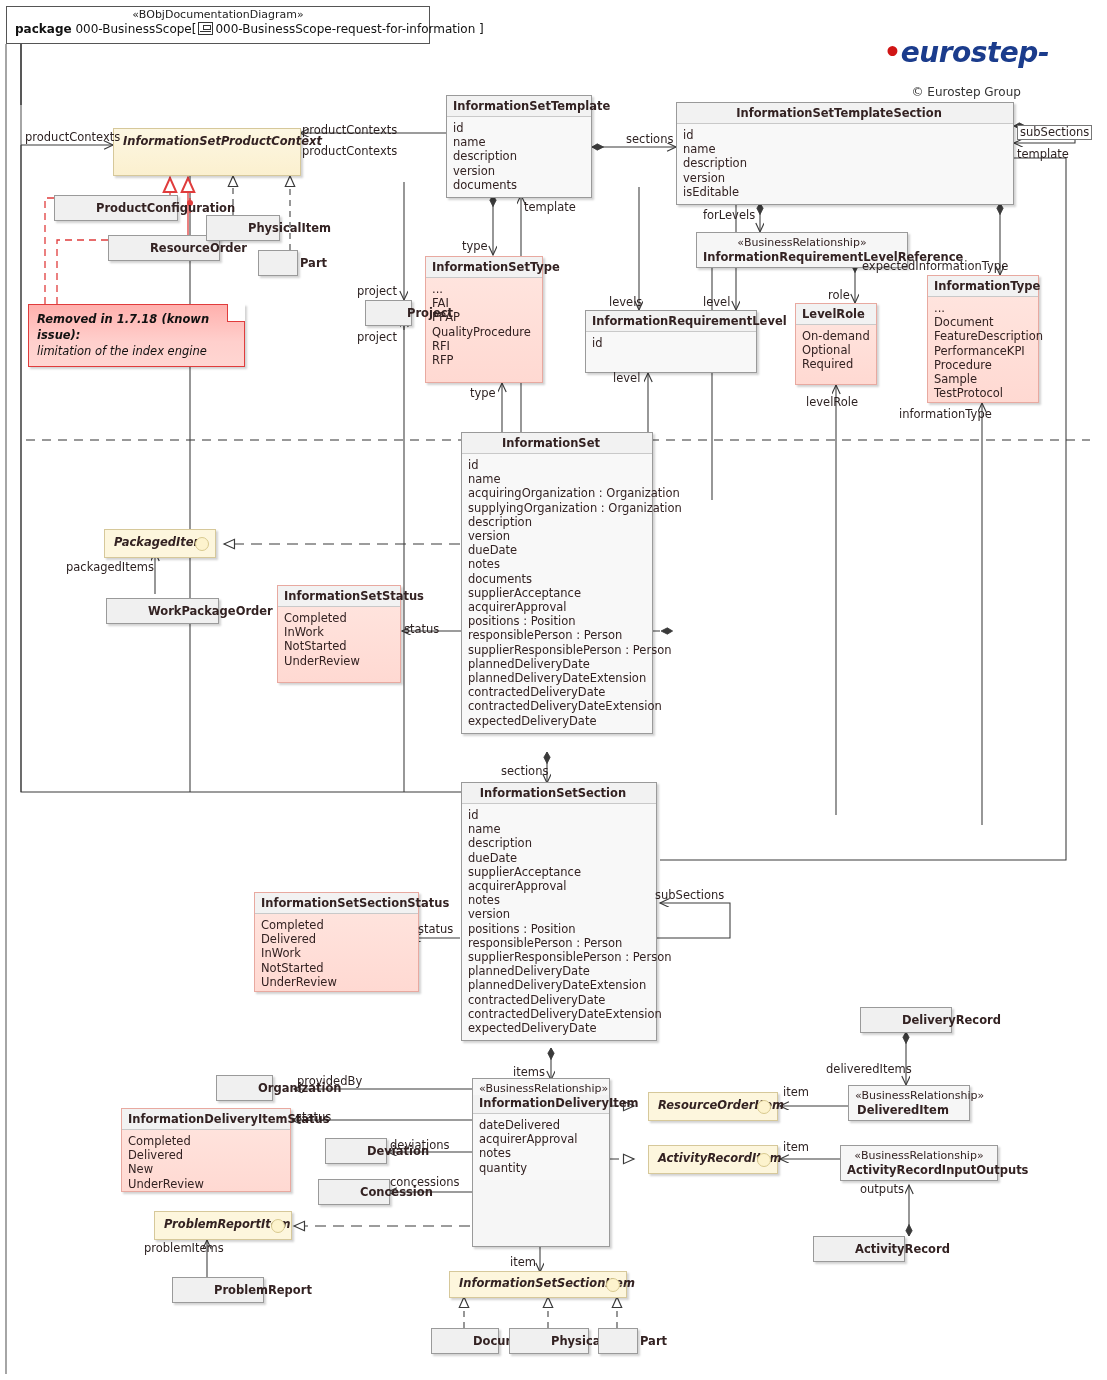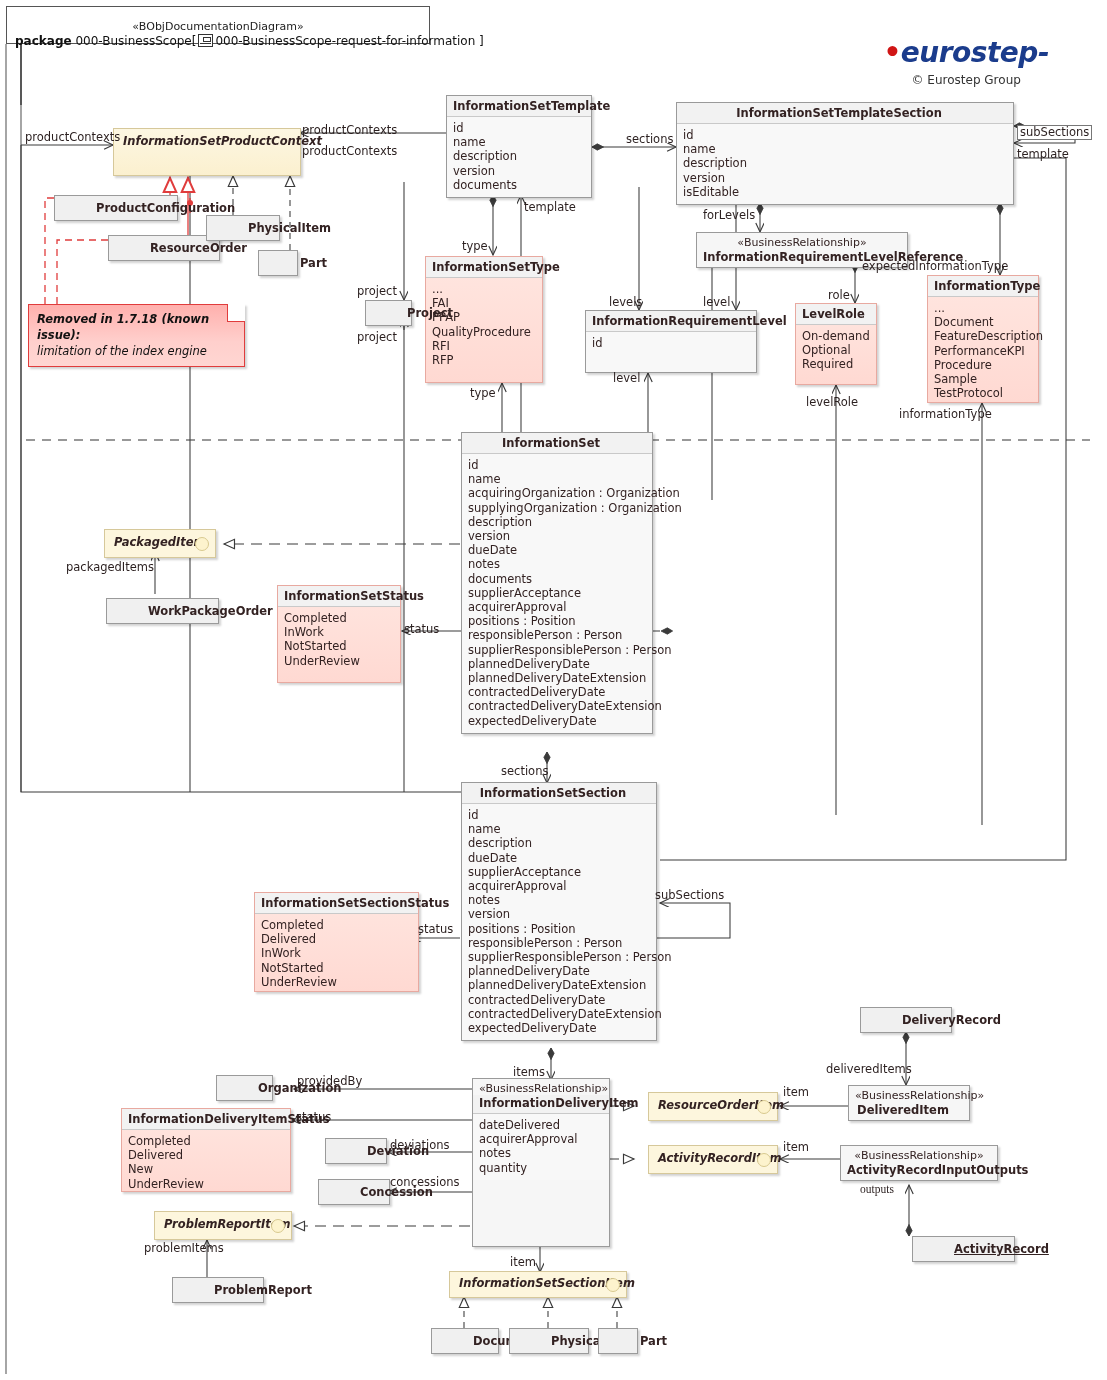--- a/index.html
+++ b/index.html
@@ -80,21 +80,21 @@
     border-left:1.4px solid #e03c3c;
     border-bottom:1.4px solid #e03c3c;
   }
 
   
   #pkgframe {
     position:absolute; left:6px; top:6px; width:424px; height:38px;
     border:1px solid #555; background:#fff; z-index:7;
   }
   #pkgframe .stereoline {
-    text-align:center; font-size:11px; color:#222; line-height:13px; padding-top:1px;margin-top:12px;
+    text-align:center; font-size:11px; color:#222; line-height:13px; padding-top:1px;
   }
   #pkgframe .pkgline { font-size:12px; color:#111; padding-left:8px; line-height:16px; white-space:nowrap; }
   #pkgframe .pkgline b { font-weight:bold; }
   .pkgicon {
     display:inline-block; width:15px; height:13px; vertical-align:-2px;
     border:1px solid #333; background:#fff; position:relative; margin:0 2px;
   }
   .pkgicon:before{
     content:""; position:absolute; left:4px; top:2px; width:6px; height:3px;
     border:1px solid #333;
@@ -105,21 +105,21 @@
   }
 
   
   #brand { position:absolute; right:58px; top:36px; z-index:8; text-align:center; }
   #brand .logo {
     font-family:"DejaVu Sans", sans-serif;
     font-style:italic; font-weight:bold; font-size:28px; color:#1b3c8c;
     letter-spacing:-0.5px; white-space:nowrap;
   }
   #brand .logo .dot { color:#d01515; }
-  #brand .copy { font-size:12px; color:#333; margin-top:4px; white-space:nowrap; }
+  #brand .copy { font-size:12px; color:#333; margin-top:16px; white-space:nowrap; }
 
   
   .lbl {
     position:absolute; font-size:11.5px; color:#2a1f1f; white-space:nowrap;
     z-index:6; background:transparent; line-height:13px;
   }
   .lbl.boxed { border:1px solid #777; background:#fff; padding:0 2px; }
 </style>
 </head>
 <body>
@@ -517,21 +517,21 @@
   <div class="cls" style="left:848px; top:1085px; width:122px;">
     <div class="stereo">«BusinessRelationship»</div>
     <div class="hdr" style="padding-top:1px;">DeliveredItem</div>
   </div>
 
   <div class="cls" style="left:840px; top:1145px; width:158px;">
     <div class="stereo">«BusinessRelationship»</div>
     <div class="hdr" style="padding-top:1px;">ActivityRecordInputOutputs</div>
   </div>
 
-  <div class="cls simple" style="left:912px; top:1236px; width:103px;text-decoration:underline;">
+  <div class="cls simple" style="left:813px; top:1236px; width:92px;">
     <div class="hdr">ActivityRecord</div>
   </div>
 
   <div class="cls abstract" style="left:154px; top:1211px; width:138px; height:29px;">
     <div class="hdr">ProblemReportItem</div>
     <div class="circ"></div>
   </div>
   <div class="cls simple" style="left:172px; top:1277px; width:92px;">
     <div class="hdr">ProblemReport</div>
   </div>
@@ -588,16 +588,16 @@
   <div class="lbl" style="left:513px; top:1066px;">items</div>
   <div class="lbl" style="left:297px; top:1075px;text-align:right;">providedBy</div>
   <div class="lbl" style="left:296px; top:1111px;">status</div>
   <div class="lbl" style="left:390px; top:1139px;">deviations</div>
   <div class="lbl" style="left:390px; top:1176px;">concessions</div>
   <div class="lbl" style="left:144px; top:1242px;">problemItems</div>
 
   <div class="lbl" style="left:783px; top:1086px;">item</div>
   <div class="lbl" style="left:783px; top:1141px;">item</div>
   <div class="lbl" style="left:826px; top:1063px;">deliveredItems</div>
-  <div class="lbl" style="left:860px; top:1183px;font-family:Liberation Serif, serif;">outputs</div>
+  <div class="lbl" style="left:860px; top:1183px;">outputs</div>
   <div class="lbl" style="left:510px; top:1256px;">item</div>
 
 </div>
 
 </body></html>

